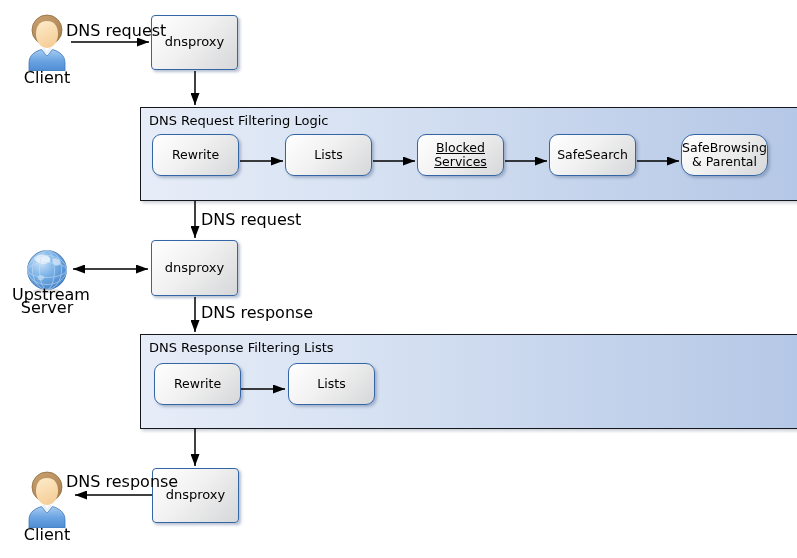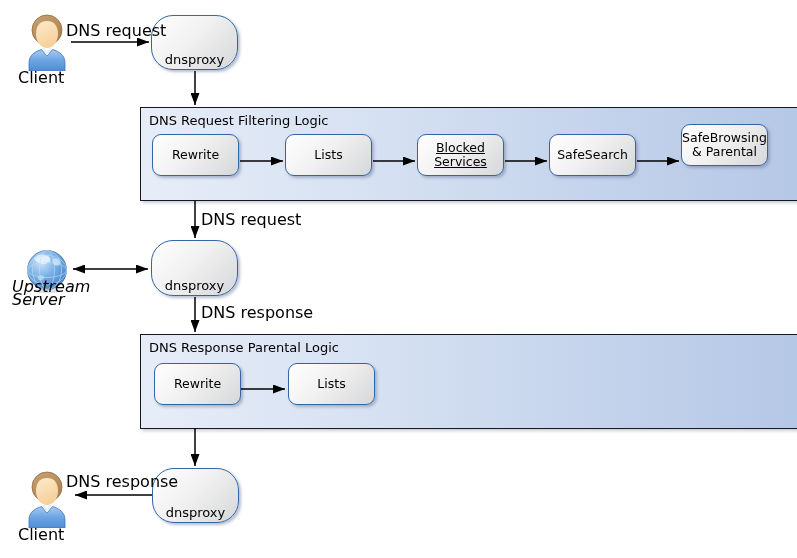--- a/index.html
+++ b/index.html
@@ -26,24 +26,24 @@
   
   .node{
     position:absolute;width:87px;height:42px;
     border:1.5px solid #3465a4;border-radius:9px;
     background:linear-gradient(135deg,#ffffff 0%,#f1f1f1 45%,#d6d7d9 100%);
     box-shadow:2px 2px 3px rgba(95,115,150,.45);
     display:flex;align-items:center;justify-content:center;
     text-align:center;font-size:12.5px;line-height:1.15;
     box-sizing:border-box;padding:1px 1px;z-index:2;
   }
-  .proxy{width:87px;height:55px;border-radius:22px;font-size:13px;align-items:flex-end;}
+  .proxy{width:87px;height:55px;border-radius:4px;font-size:13px;}
   
   .lbl{position:absolute;font-size:16px;line-height:13px;white-space:pre-line;z-index:6;}
-  .lbl.center{text-align:left;}
+  .lbl.center{text-align:center;}
   
   .icon-wrap{position:absolute;z-index:3;}
 </style>
 </head>
 <body>
 
 <div class="canvas">
 
   <svg class="edges" width="797" height="558" viewBox="0 0 797 558">
     <defs>
@@ -106,21 +106,21 @@
     </div>
     <div class="node" style="left:144px;top:26px;">
       <span>Lists</span>
     </div>
     <div class="node" style="left:276px;top:26px;text-decoration:underline;">
       <span>Blocked Services</span>
     </div>
     <div class="node" style="left:408px;top:26px;">
       <span>SafeSearch</span>
     </div>
-    <div class="node" style="left:540px;top:16px;">
+    <div class="node" style="left:540px;top:26px;border-radius:13px;">
       <span>SafeBrowsing &amp; Parental</span>
     </div>
   </div>
 
   <div class="lbl" style="left:201px;top:213px;">DNS request</div>
 
   <div class="icon-wrap" style="left:25px;top:249px;">
     <svg width="44" height="45" viewBox="0 0 44 45">
       <defs>
         <radialGradient id="globeG" cx="0.35" cy="0.3" r="0.85">
@@ -135,32 +135,32 @@
       <path d="M28,9.5 Q34,8.5 35.5,13.5 Q34,18 29.5,16 Q26.5,13 28,9.5 Z" fill="#e4f0fb" opacity="0.7"></path>
       <path d="M13,27 Q17.5,25 19.5,28 Q18,32.5 13.5,31 Q12,29 13,27 Z" fill="#d8e9f9" opacity="0.55"></path>
       <g fill="none" stroke="#c6ddf4" stroke-width="0.8" opacity="0.75">
         <ellipse cx="22" cy="21" rx="19.5" ry="7.5"></ellipse>
         <ellipse cx="22" cy="21" rx="19.5" ry="14.5"></ellipse>
         <ellipse cx="22" cy="21" rx="7.5" ry="19.5"></ellipse>
         <ellipse cx="22" cy="21" rx="14.5" ry="19.5"></ellipse>
       </g>
     </svg>
   </div>
-  <div class="lbl center" style="left:12px;top:280px;width:70px;font-style:italic;">Upstream
+  <div class="lbl center" style="left:12px;top:288px;width:70px;">Upstream
 Server</div>
 
 
   <div class="node proxy" style="left:151px;top:240px;height:56px;">
     <span>dnsproxy</span>
   </div>
 
   <div class="lbl" style="left:201px;top:306px;">DNS response</div>
 
   <div class="container" style="top:334px;height:93px;">
-    <div class="container-title">DNS Response Parental Logic</div>
+    <div class="container-title">DNS Response Filtering Lists</div>
     <div class="node" style="left:13px;top:28px;">
       <span>Rewrite</span>
     </div>
     <div class="node" style="left:147px;top:28px;">
       <span>Lists</span>
     </div>
   </div>
 
   <div class="node proxy" style="left:152px;top:468px;">
     <span>dnsproxy</span>

